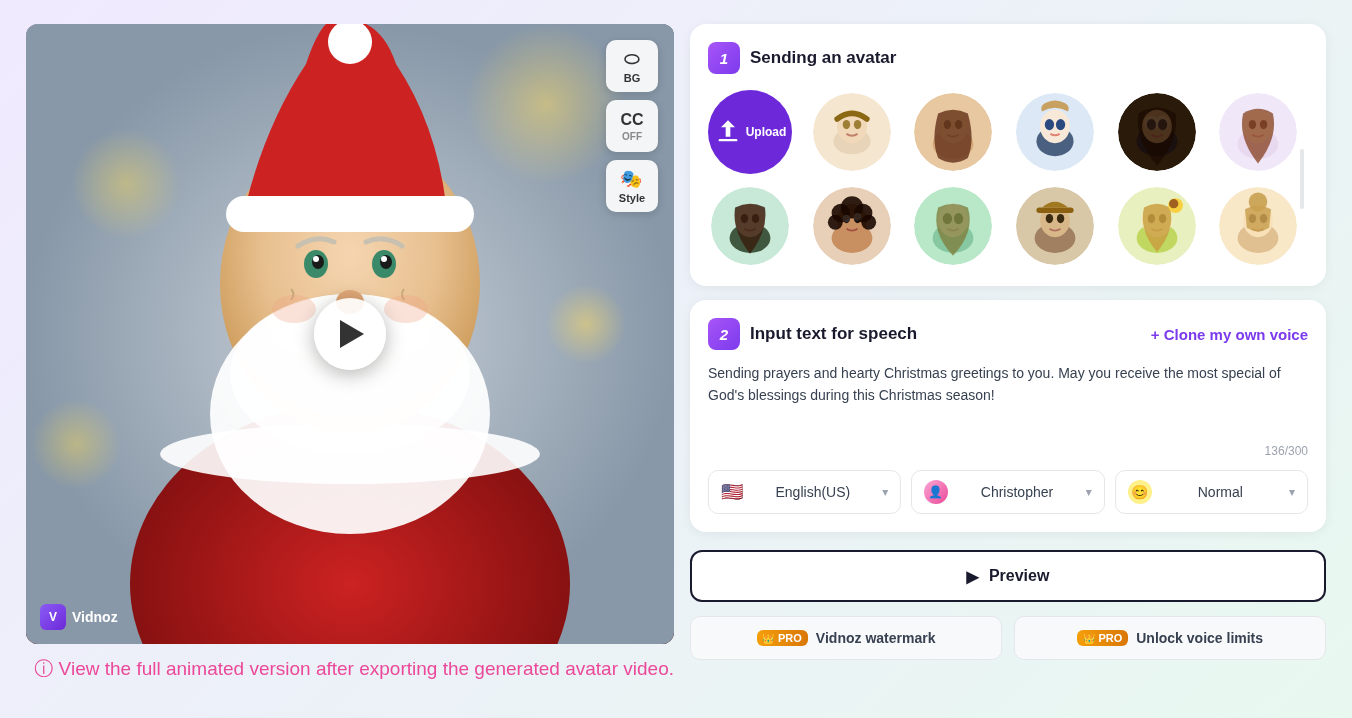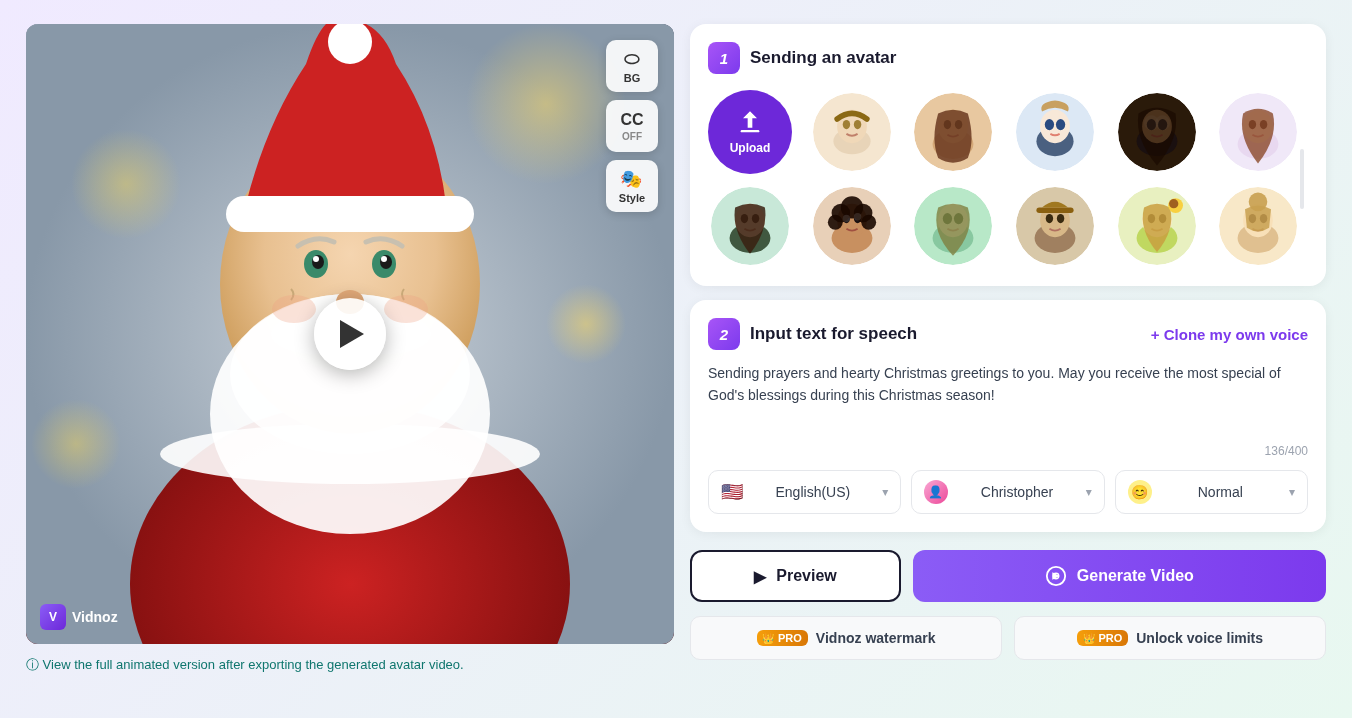--- a/index.html
+++ b/index.html
@@ -117,23 +117,23 @@
       background: linear-gradient(135deg, #8b5cf6, #6d28d9);
       border-radius: 6px;
       display: flex;
       align-items: center;
       justify-content: center;
       color: white;
       font-size: 12px;
       font-weight: 900;
     }
     .video-caption {
-      font-size: 13px;
-      color: #0f766e;
-      text-align: left;
+      font-size: 19px;
+      color: #ec4899;
+      text-align: right;
       padding: 4px 0;
     }
     
     .right-panel {
       flex: 1;
       display: flex;
       flex-direction: column;
       gap: 14px;
     }
     .section-card {
@@ -179,21 +179,21 @@
       overflow: hidden;
       cursor: pointer;
       border: 3px solid transparent;
       display: flex;
       align-items: center;
       justify-content: center;
       position: relative;
     }
     .avatar-upload {
       background: #6d28d9;
-      flex-direction: column;
+      flex-direction: row;
       gap: 4px;
     }
     .upload-text {
       font-size: 12px;
       color: white;
       font-weight: 600;
     }
     
     .avatar-scroll {
       position: absolute;
@@ -649,21 +649,21 @@
             <span>2</span>
           </div>
           <span class="section-title">Input text for speech</span>
         </div>
         <div class="clone-voice-btn">
           <span>+ Clone my own voice</span>
         </div>
       </div>
 
       <textarea class="speech-text-area" style="">Sending prayers and hearty Christmas greetings to you. May you receive the most special of God's blessings during this Christmas season!</textarea>
-      <div class="char-count">136/400</div>
+      <div class="char-count">136/300</div>
 
       <div class="dropdowns-row">
 
         <div class="dropdown-select">
           <span class="flag">🇺🇸</span>
           <span class="dropdown-label">English(US)</span>
           <span class="chevron">▾</span>
         </div>
 
         <div class="dropdown-select">
@@ -678,28 +678,20 @@
           <span class="chevron">▾</span>
         </div>
       </div>
     </div>
 
     <div class="action-row">
       <button class="preview-btn">
         <span>▶</span>
         <span>Preview</span>
       </button>
-      <button class="generate-btn">
-        <svg width="22" height="22" viewBox="0 0 24 24" fill="white">
-          <circle cx="12" cy="12" r="10" fill="none" stroke="white" stroke-width="2"></circle>
-          <path d="M8 8 L8 16 L16 12 Z" fill="white"></path>
-          <circle cx="12" cy="12" r="3" fill="none" stroke="white" stroke-width="1.5"></circle>
-        </svg>
-        <span>Generate Video</span>
-      </button>
     </div>
 
     <div class="pro-row">
       <div class="pro-btn">
         <div class="pro-badge">
           <span class="crown-icon">👑</span>
           <span>PRO</span>
         </div>
         <span>Vidnoz watermark</span>
       </div>

